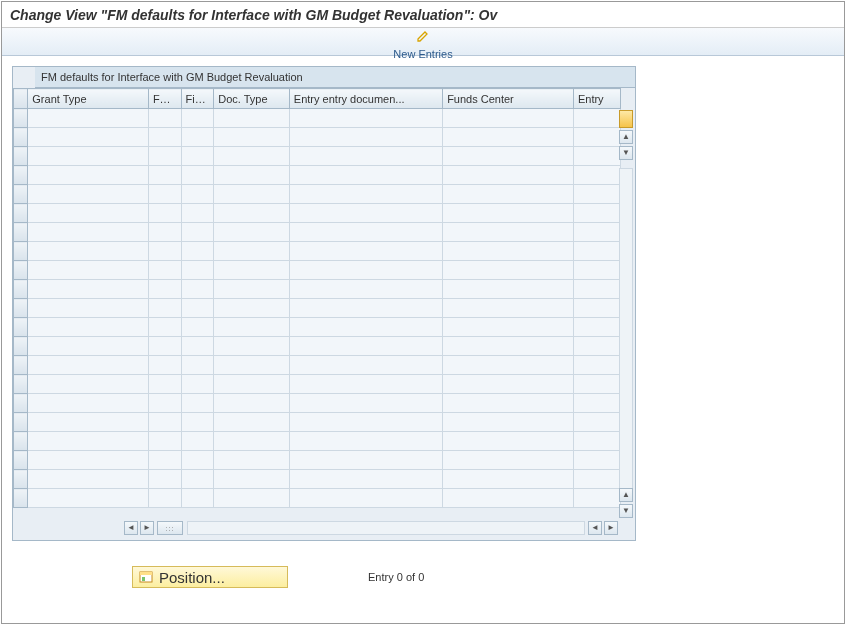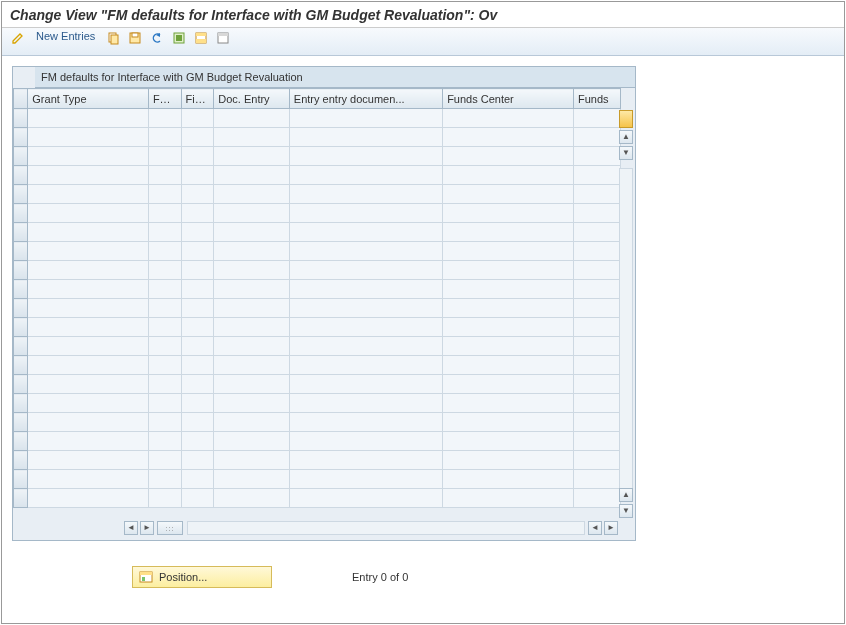--- a/index.html
+++ b/index.html
@@ -21,23 +21,24 @@
     font-weight: bold;
     font-style: italic;
     color: #333;
     border-bottom: 1px solid #ccc;
   }
   .toolbar {
     height: 28px;
     background: linear-gradient(#f7fafd, #e4edf6);
     border-bottom: 1px solid #b8c8d8;
     display: flex;
-    align-items: flex-start;
+    align-items: center;
     padding: 0 6px;
     gap: 2px;
+    flex-direction: column;
   }
   .toolbar .icon-btn {
     width: 20px;
     height: 20px;
     display: inline-flex;
     align-items: center;
     justify-content: center;
     cursor: pointer;
     border: 1px solid transparent;
   }
@@ -181,30 +182,30 @@
     border: 1px solid #cdd8e2;
     margin: 0 2px;
   }
   .footer-row {
     margin-top: 25px;
     display: flex;
     align-items: center;
     padding-left: 120px;
   }
   .position-btn {
-    width: 140px;
+    width: 156px;
     height: 22px;
     background: linear-gradient(#fff8d8,#fceea0);
     border: 1px solid #d6bb5a;
     display: flex;
     align-items: center;
     padding: 0 6px;
     gap: 6px;
     cursor: pointer;
-    font-size: 11px;
+    font-size: 15px;
   }
   .pos-icon {
     width: 14px; height: 14px;
     display:inline-flex;align-items:center;justify-content:center;
   }
   .entry-text {
     margin-left: 80px;
     font-size: 11px;
     color: #333;
   }
@@ -293,24 +294,24 @@
           <col style="width:150px">
           <col style="width:128px">
           <col style="width:46px">
         </colgroup>
         <thead>
           <tr>
             <th class="corner"></th>
             <th>Grant Type</th>
             <th>FM...</th>
             <th>Fis...</th>
-            <th>Doc. Entry</th>
+            <th>Doc. Type</th>
             <th>Entry entry documen...</th>
             <th>Funds Center</th>
-            <th>Funds</th>
+            <th>Entry</th>
           </tr>
         </thead>
         <tbody id="grid-body">
               <tr>
                 <td class="row-sel"></td>
                 <td></td>
                 <td></td>
                 <td></td>
                 <td></td>
                 <td></td>

